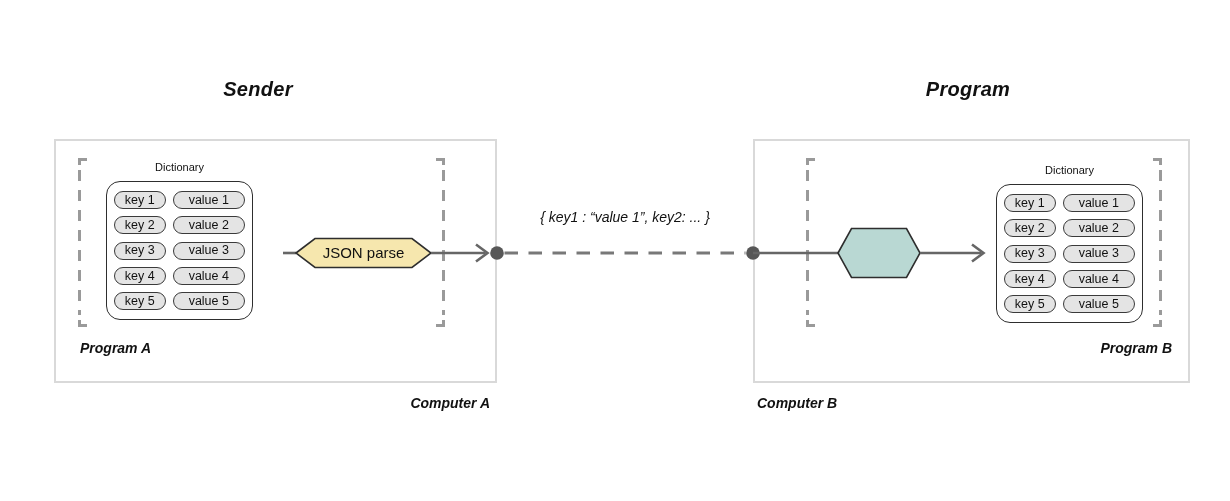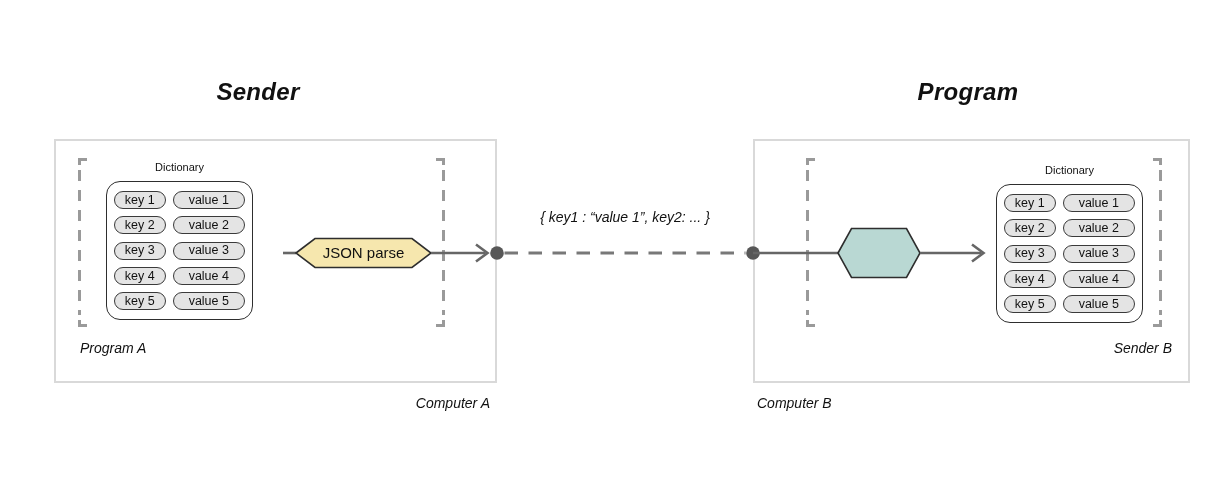--- a/index.html
+++ b/index.html
@@ -11,42 +11,42 @@
     --dot:#575757;
     --bracket:#9a9a9a;
     --box-border:#d9d9d9;
     --stroke-dark:#2e2e2e;
     --text:#111111;
   }
   html,body{margin:0;padding:0;background:#ffffff;}
   body{font-family:"Liberation Sans", sans-serif;color:var(--text);}
   .canvas{position:relative;width:1230px;height:501px;background:#fff;overflow:hidden;}
 
-  .title{position:absolute;width:200px;text-align:center;font-size:24px;font-style:italic;font-weight:600;letter-spacing:.3px;}
+  .title{position:absolute;width:200px;text-align:center;font-size:20px;font-style:italic;font-weight:600;letter-spacing:.3px;}
   .sender-title{left:158px;top:78px;}
   .receiver-title{left:868px;top:78px;}
 
   .computer-box{position:absolute;border:2px solid var(--box-border);background:transparent;box-sizing:border-box;}
   .box-a{left:54px;top:139px;width:443px;height:244px;}
   .box-b{left:753px;top:139px;width:437px;height:244px;}
 
   .bracket{position:absolute;}
   .bracket-a{left:78px;top:158px;width:367px;height:169px;}
   .bracket-b{left:806px;top:158px;width:356px;height:169px;}
   .bracket .vline{position:absolute;top:12px;bottom:12px;width:3px;
     background:repeating-linear-gradient(180deg,var(--bracket) 0 11px,transparent 11px 20px);}
   .bracket .vline.left{left:0;}
   .bracket .vline.right{right:0;}
   .bracket .corner{position:absolute;width:9px;height:7px;box-sizing:border-box;}
   .bracket .tl{left:0;top:0;border-top:3px solid var(--bracket);border-left:3px solid var(--bracket);}
   .bracket .bl{left:0;bottom:0;border-bottom:3px solid var(--bracket);border-left:3px solid var(--bracket);}
   .bracket .tr{right:0;top:0;border-top:3px solid var(--bracket);border-right:3px solid var(--bracket);}
   .bracket .br{right:0;bottom:0;border-bottom:3px solid var(--bracket);border-right:3px solid var(--bracket);}
 
-  .small-label{position:absolute;font-size:14px;font-style:italic;font-weight:400;white-space:nowrap;}
+  .small-label{position:absolute;font-size:14px;font-style:italic;font-weight:700;white-space:nowrap;}
   .program-a-label{left:80px;top:340px;}
   .program-b-label{right:58px;top:340px;}
   .computer-a-label{right:740px;top:395px;}
   .computer-b-label{left:757px;top:395px;}
 
   .dict-label{position:absolute;width:147px;text-align:center;font-size:11px;font-weight:500;}
   .dict-label-a{left:106px;top:161px;}
   .dict-label-b{left:996px;top:164px;}
 
   .dict{position:absolute;width:147px;height:139px;box-sizing:border-box;background:#fff;
@@ -173,17 +173,17 @@
     <span class="pill pill-value">value 4</span>
   </div>
 
   <div class="dict-row">
     <span class="pill pill-key">key 5</span>
     <span class="pill pill-value">value 5</span>
   </div>
 </div>
 
   <div class="small-label program-a-label">Program A</div>
-  <div class="small-label program-b-label">Sender B</div>
+  <div class="small-label program-b-label">Program B</div>
   <div class="small-label computer-a-label">Computer A</div>
   <div class="small-label computer-b-label">Computer B</div>
 
 </div>
 
 </body></html>

